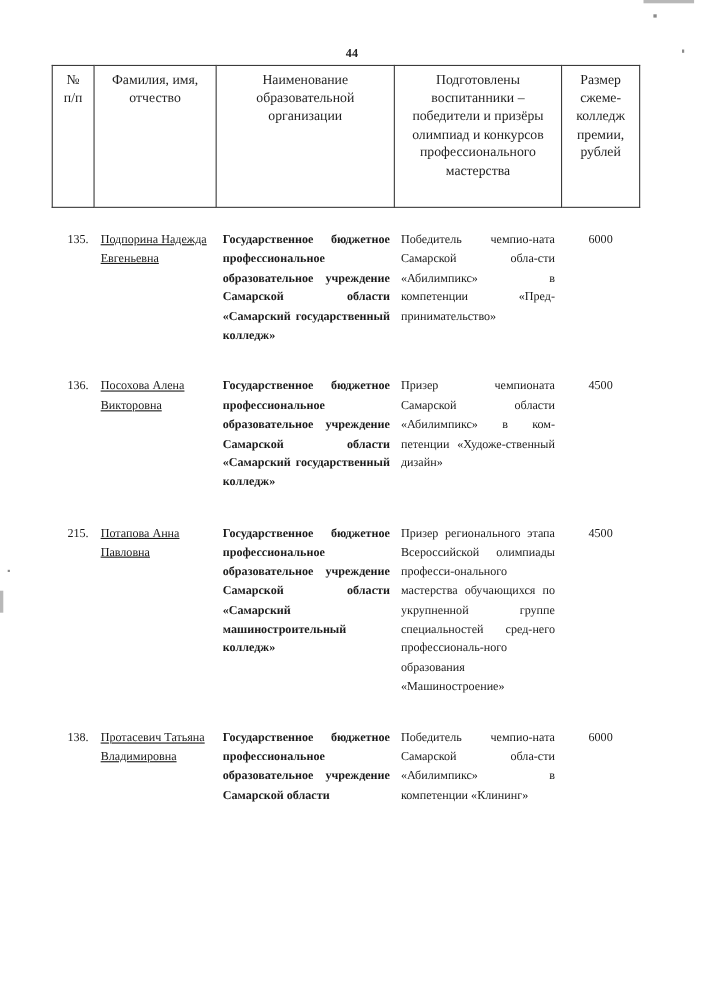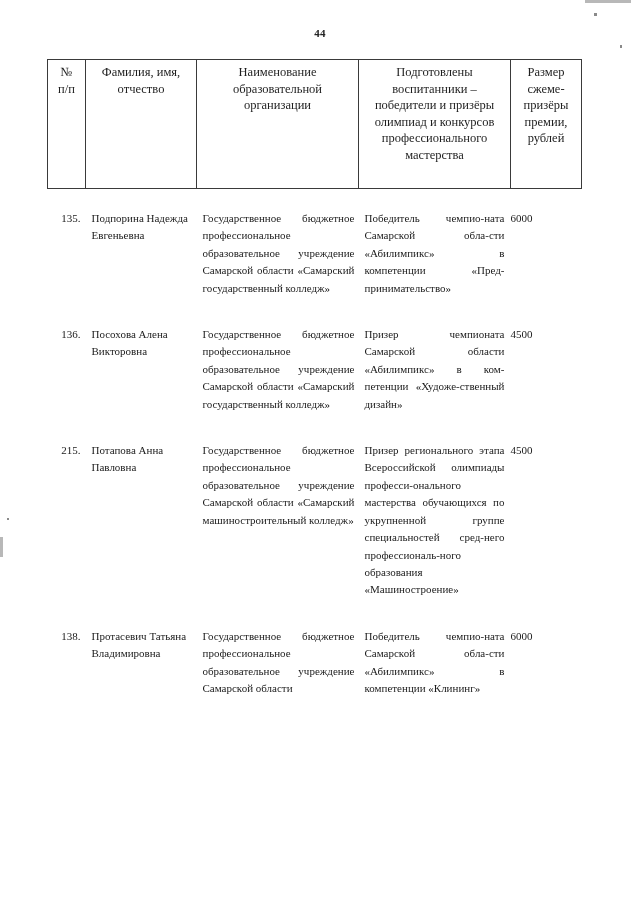--- a/index.html
+++ b/index.html
@@ -12,21 +12,21 @@
     height: 905px;
     position: relative;
     font-family: "Liberation Serif", "DejaVu Serif", serif;
     color: #1a1a1a;
     overflow: hidden;
   }
 
   
   .page-number {
     position: absolute;
-    top: 27px;
+    top: 43px;
     left: 0;
     width: 640px;
     text-align: center;
     font-size: 11px;
     font-weight: bold;
     letter-spacing: 0.2px;
     color: #242424;
   }
 
   
@@ -80,40 +80,42 @@
   .row td.c-num {
     width: 38px;
     text-align: right;
     padding-right: 5px;
     white-space: nowrap;
   }
   .row td.c-name {
     width: 111px;
     padding-left: 6px;
     text-align: left;
+    text-decoration: underline;
   }
   .row td.c-org {
     width: 162px;
     padding-left: 6px;
     padding-right: 4px;
     text-align: justify;
     text-align-last: left;
     hyphens: manual;
+    font-weight: bold;
   }
   .row td.c-ach {
     width: 152px;
     padding-left: 6px;
     padding-right: 6px;
     text-align: justify;
     text-align-last: left;
     hyphens: manual;
   }
   .row td.c-amt {
     width: 71px;
-    text-align: left;
+    text-align: center;
     white-space: nowrap;
   }
 
   
   .row-gap td {
     border: none;
     height: 26px;
     font-size: 0;
     line-height: 0;
   }
@@ -148,21 +150,21 @@
       <td class="h-num">
         <div>№</div>
         <div>п/п</div>
       </td>
       <td class="h-name">Фамилия, имя, отчество</td>
       <td class="h-org">Наименование образовательной организации</td>
       <td class="h-ach">Подготовлены воспитанники – победители и призёры олимпиад и конкурсов профессионального мастерства</td>
       <td class="h-amt">
         <div>Размер</div>
         <div>сжеме-</div>
-        <div>призёры</div>
+        <div>колледж</div>
         <div>премии,</div>
         <div>рублей</div>
       </td>
     </tr>
 
     <tr class="row-gap-sm">
         <td colspan="5"></td>
       </tr>
 
     <tr class="row">

